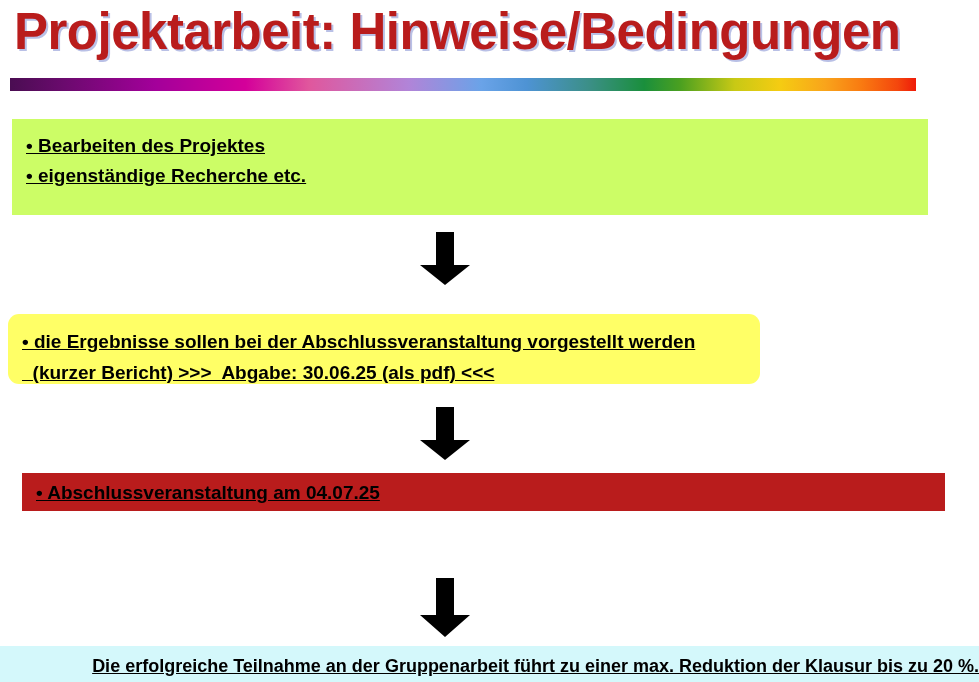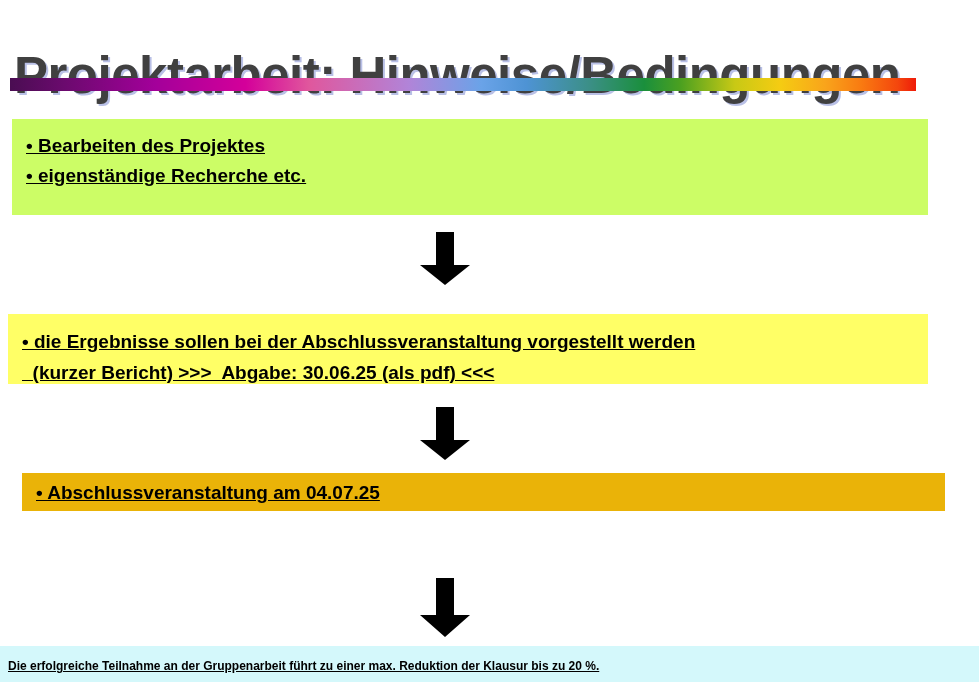--- a/index.html
+++ b/index.html
@@ -24,24 +24,23 @@
     position: absolute;
     left: 14px;
     top: 2px;
     width: 950px;
     height: 62px;
     font-family: "Liberation Sans", sans-serif;
     font-weight: bold;
     font-size: 51px;
     line-height: 60px;
     letter-spacing: -0.5px;
-    color: #404040;
+    color: #b91c1c;
     white-space: nowrap;
     text-shadow: 2px 2px 0 #b9c0e6;
-    margin-top: 44px;
   }
 
   
   .rainbow-bar {
     position: absolute;
     left: 10px;
     top: 78px;
     width: 906px;
     height: 13px;
     background: linear-gradient(
@@ -80,47 +79,49 @@
     width: 916px;
     height: 96px;
     background: #ccfd66;
     padding: 12px 0 0 14px;
     font-size: 19px;
     line-height: 30px;
   }
   .box-yellow-1 {
     left: 8px;
     top: 314px;
-    width: 920px;
+    width: 752px;
     height: 70px;
     background: #ffff66;
     padding: 12px 0 0 14px;
     font-size: 19px;
     line-height: 31px;
+    border-radius: 11px;
   }
   .box-yellow-2 {
     left: 22px;
     top: 473px;
     width: 923px;
     height: 38px;
-    background: #eab308;
+    background: #b91c1c;
     padding: 8px 0 0 14px;
     font-size: 19px;
     line-height: 24px;
   }
   .box-cyan {
     left: 0px;
     top: 646px;
     width: 979px;
     height: 36px;
     background: #d4f8fb;
     padding: 7px 0 0 8px;
-    font-size: 12px;
+    font-size: 18px;
     line-height: 26px;
     white-space: nowrap;
+    text-align: right;
   }
   .line {
     white-space: pre;
   }
 
   
   .arrow {
     position: absolute;
     width: 52px;
   }

